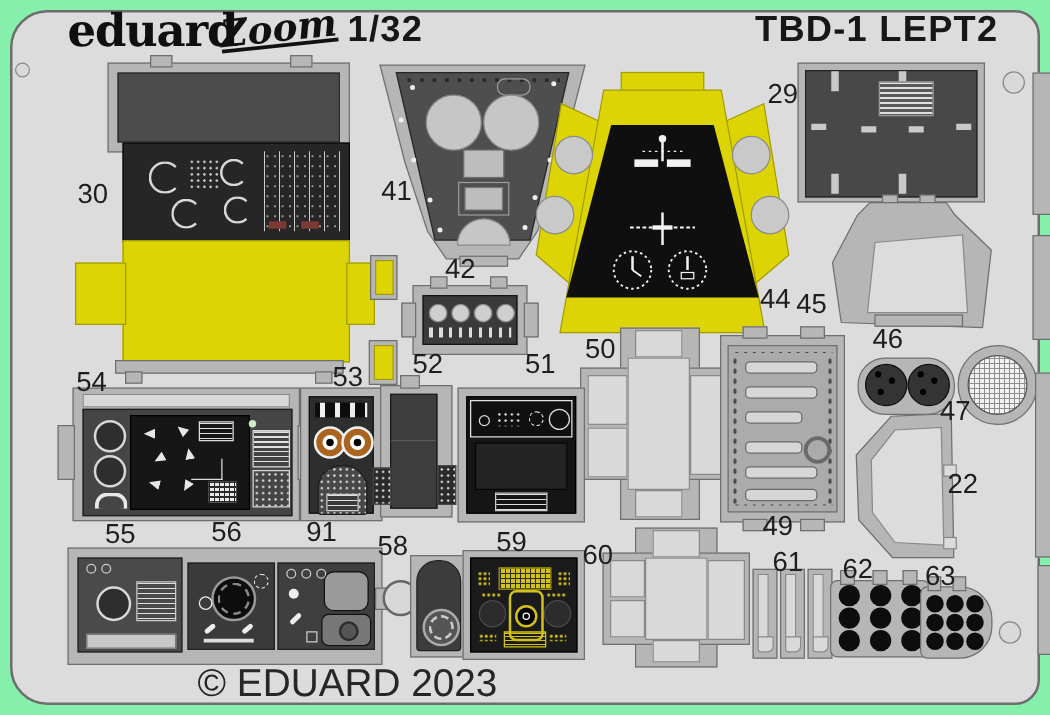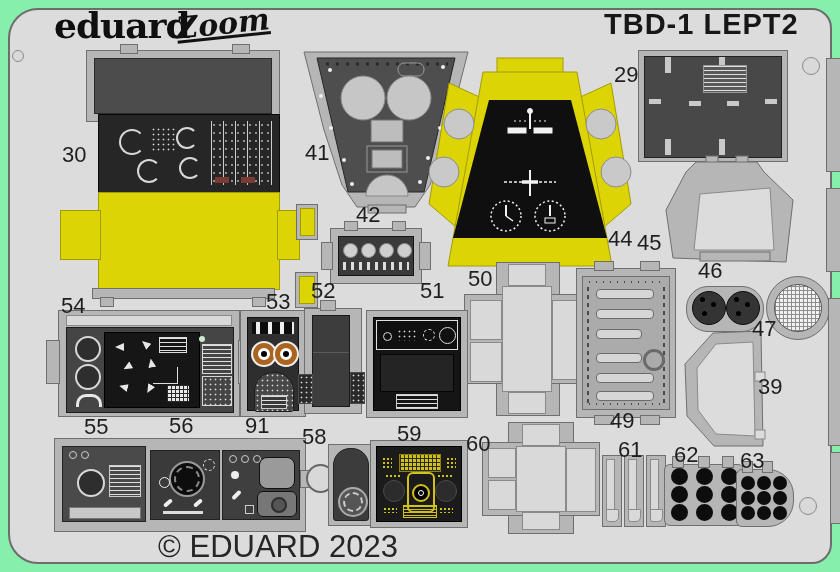--- a/index.html
+++ b/index.html
@@ -35,20 +35,21 @@
   svg{position:absolute;overflow:visible;}
 </style>
 </head>
 <body>
 
 <div id="sheet">
   <div id="face"></div>
 
   <span class="brand">eduard</span>
   <span class="zoomlogo">Zoom</span>
+  <span class="hnum" style="left:278px">1/32</span>
   <span class="hnum" style="left:604px">TBD-1 LEPT2</span>
 
   <div class="frame" style="left:86px;top:50px;width:192px;height:70px"></div>
   <div class="frame" style="left:120px;top:44px;width:16px;height:8px"></div>
   <div class="frame" style="left:232px;top:44px;width:16px;height:8px"></div>
   <div class="abs" style="left:94px;top:58px;width:176px;height:54px;background:#4c4c4c;border:1px solid #2a2a2a"></div>
   <div class="abs" style="left:98px;top:114px;width:180px;height:78px;background:#262626;border:1px solid #0a0a0a">
     <div class="arcg" style="left:20px;top:14px;width:22px;height:22px"></div>
     <div class="arcg" style="left:77px;top:12px;width:18px;height:18px"></div>
     <div class="arcg" style="left:38px;top:44px;width:20px;height:20px"></div>
@@ -386,25 +387,25 @@
   <div class="face2 round" style="left:12px;top:50px;width:10px;height:10px"></div>
 
   <span class="num" style="left:62px;top:142px">30</span>
   <span class="num" style="left:305px;top:140px">41</span>
   <span class="num" style="left:356px;top:202px">42</span>
   <span class="num" style="left:614px;top:62px">29</span>
   <span class="num" style="left:608px;top:226px">44</span>
   <span class="num" style="left:637px;top:230px">45</span>
   <span class="num" style="left:698px;top:258px">46</span>
   <span class="num" style="left:752px;top:316px">47</span>
-  <span class="num" style="left:758px;top:374px">39</span>
+  <span class="num" style="left:758px;top:374px">22</span>
   <span class="num" style="left:610px;top:408px">49</span>
   <span class="num" style="left:468px;top:266px">50</span>
   <span class="num" style="left:420px;top:278px">51</span>
-  <span class="num" style="left:311px;top:278px">52</span>
+  <span class="num" style="left:330px;top:278px">52</span>
   <span class="num" style="left:266px;top:289px">53</span>
   <span class="num" style="left:61px;top:293px">54</span>
   <span class="num" style="left:84px;top:414px">55</span>
   <span class="num" style="left:169px;top:413px">56</span>
   <span class="num" style="left:245px;top:413px">91</span>
   <span class="num" style="left:302px;top:424px">58</span>
   <span class="num" style="left:397px;top:421px">59</span>
   <span class="num" style="left:466px;top:431px">60</span>
   <span class="num" style="left:618px;top:437px">61</span>
   <span class="num" style="left:674px;top:442px">62</span>

